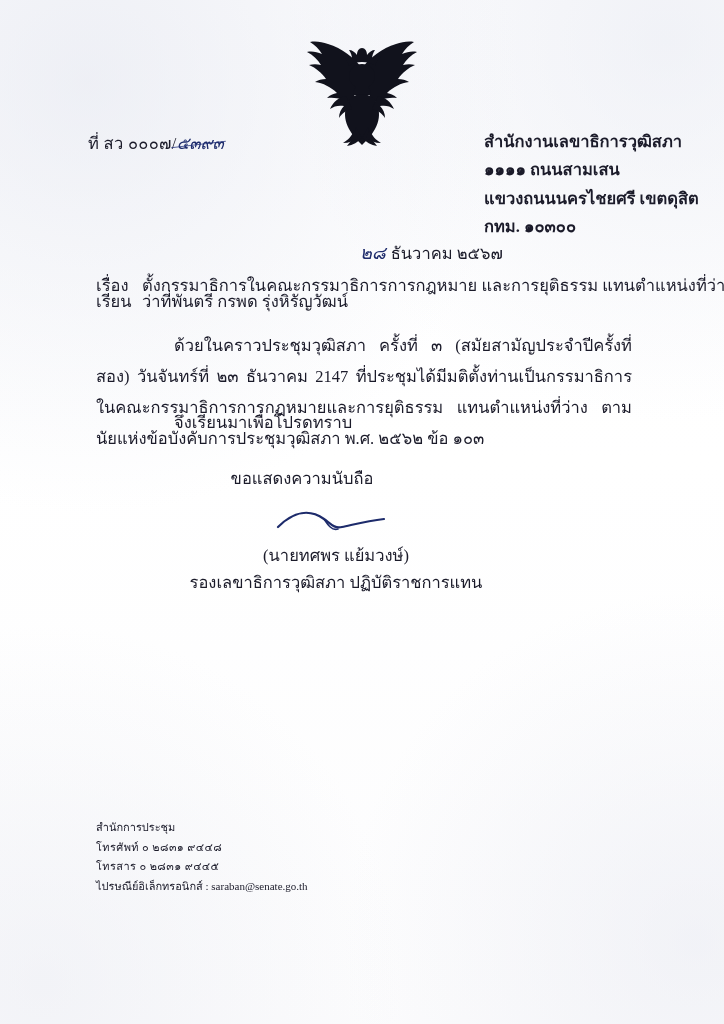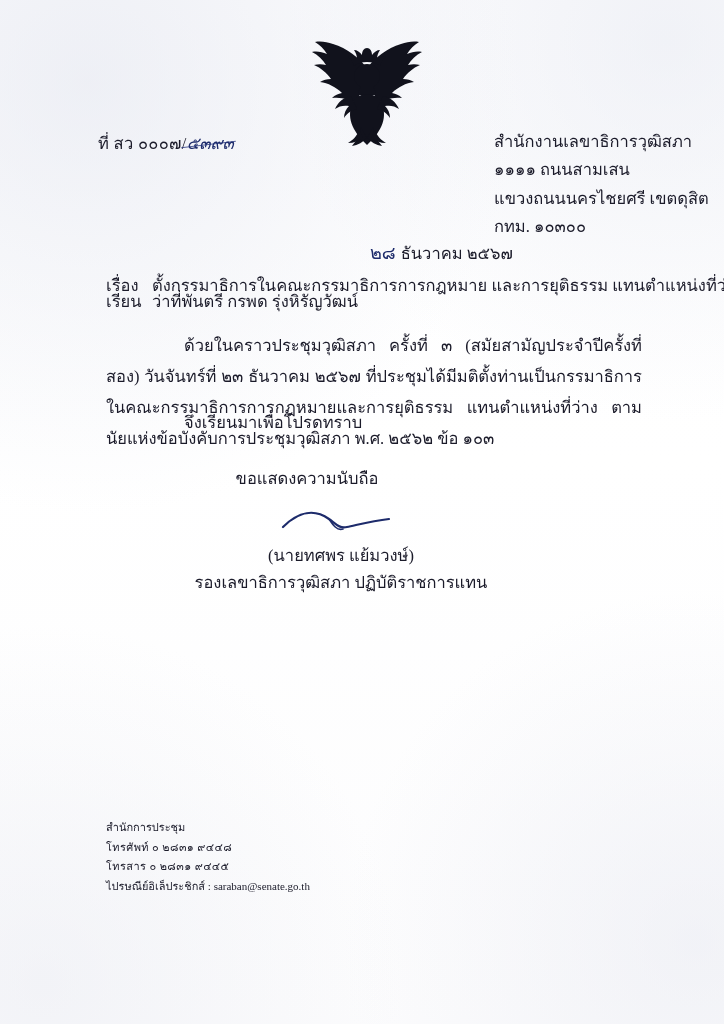--- a/index.html
+++ b/index.html
@@ -25,21 +25,20 @@
       radial-gradient(circle at 92% 4%, rgba(228,231,240,0.5) 0%, rgba(255,255,255,0) 32%),
       radial-gradient(circle at 6% 96%, rgba(230,232,240,0.45) 0%, rgba(255,255,255,0) 30%),
       radial-gradient(circle at 96% 92%, rgba(228,230,239,0.45) 0%, rgba(255,255,255,0) 30%),
       linear-gradient(180deg, #fdfdfe 0%, #ffffff 45%, #fcfcfd 100%);
   }
 
   .content {
     position: absolute;
     inset: 0;
     padding: 0;
-    margin-left: 10px;
   }
 
   
   .emblem {
     position: absolute;
     left: 0; right: 0;
     top: 34px;
     display: flex;
     justify-content: center;
   }
@@ -71,32 +70,34 @@
     opacity: 0.75;
   }
 
   .sender-address {
     position: absolute;
     left: 484px;
     top: 128px;
     font-size: 16.5px;
     line-height: 1.72;
     white-space: nowrap;
+    font-weight: bold;
   }
 
   .date-line {
     position: absolute;
     left: 360px;
     top: 238px;
     font-size: 16.5px;
     white-space: nowrap;
   }
   .date-line .daynum {
     font-family: "DejaVu Serif", serif;
     color: #1d2b6b;
+    font-style: italic;
     padding-right: 5px;
     font-size: 18px;
     text-align: right;
   }
 
   
   .subject-line,
   .to-line {
     position: absolute;
     left: 96px;
@@ -213,21 +214,21 @@
 
     <div class="subject-line">
       <span class="label">เรื่อง</span><span>ตั้งกรรมาธิการในคณะกรรมาธิการการกฎหมาย และการยุติธรรม แทนตำแหน่งที่ว่าง</span>
     </div>
 
     <div class="to-line">
       <span class="label">เรียน</span><span>ว่าที่พันตรี กรพด  รุ่งหิรัญวัฒน์</span>
     </div>
 
     <div class="body-par">
-      <span class="indent"></span><span>ด้วยในคราวประชุมวุฒิสภา ครั้งที่ ๓ (สมัยสามัญประจำปีครั้งที่สอง) วันจันทร์ที่ ๒๓ ธันวาคม ๒๕๖๗ ที่ประชุมได้มีมติตั้งท่านเป็นกรรมาธิการในคณะกรรมาธิการการกฎหมายและการยุติธรรม แทนตำแหน่งที่ว่าง ตามนัยแห่งข้อบังคับการประชุมวุฒิสภา พ.ศ. ๒๕๖๒ ข้อ ๑๐๓</span>
+      <span class="indent"></span><span>ด้วยในคราวประชุมวุฒิสภา ครั้งที่ ๓ (สมัยสามัญประจำปีครั้งที่สอง) วันจันทร์ที่ ๒๓ ธันวาคม 2147 ที่ประชุมได้มีมติตั้งท่านเป็นกรรมาธิการในคณะกรรมาธิการการกฎหมายและการยุติธรรม แทนตำแหน่งที่ว่าง ตามนัยแห่งข้อบังคับการประชุมวุฒิสภา พ.ศ. ๒๕๖๒ ข้อ ๑๐๓</span>
     </div>
 
     <div class="closing-par">
       <span class="indent"></span><span>จึงเรียนมาเพื่อโปรดทราบ</span>
     </div>
 
     <div class="regards">
       <span>ขอแสดงความนับถือ</span>
     </div>
 
@@ -240,17 +241,17 @@
 
     <div class="signer-block">
       <div>(นายทศพร  แย้มวงษ์)</div>
       <div>รองเลขาธิการวุฒิสภา  ปฏิบัติราชการแทน</div>
     </div>
 
     <div class="footer">
       <div>สำนักการประชุม</div>
       <div class="mono-digits">โทรศัพท์  ๐ ๒๘๓๑ ๙๔๔๘</div>
       <div class="mono-digits">โทรสาร  ๐ ๒๘๓๑ ๙๔๔๕</div>
-      <div class="email">ไปรษณีย์อิเล็ประชิกส์ : saraban@senate.go.th</div>
+      <div class="email">ไปรษณีย์อิเล็กทรอนิกส์ : saraban@senate.go.th</div>
     </div>
 
   </div>
 </div>
 
 </body></html>

